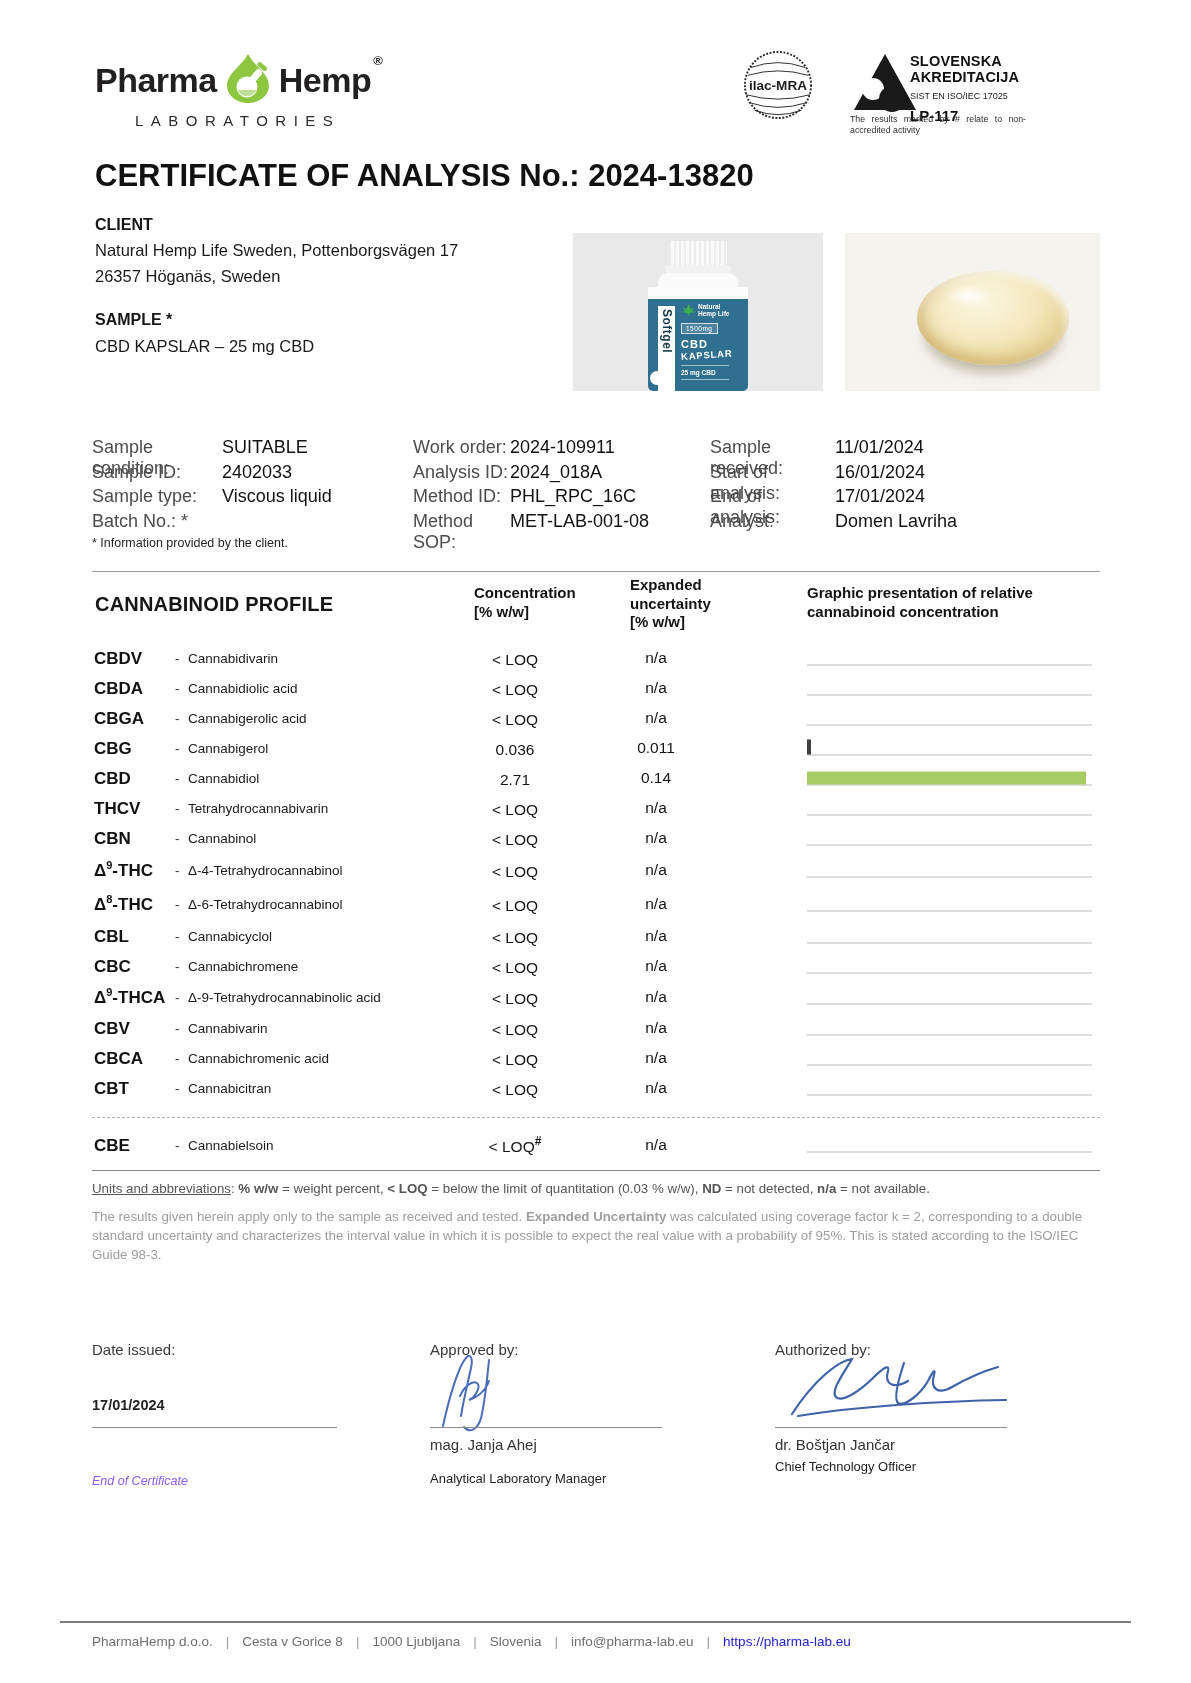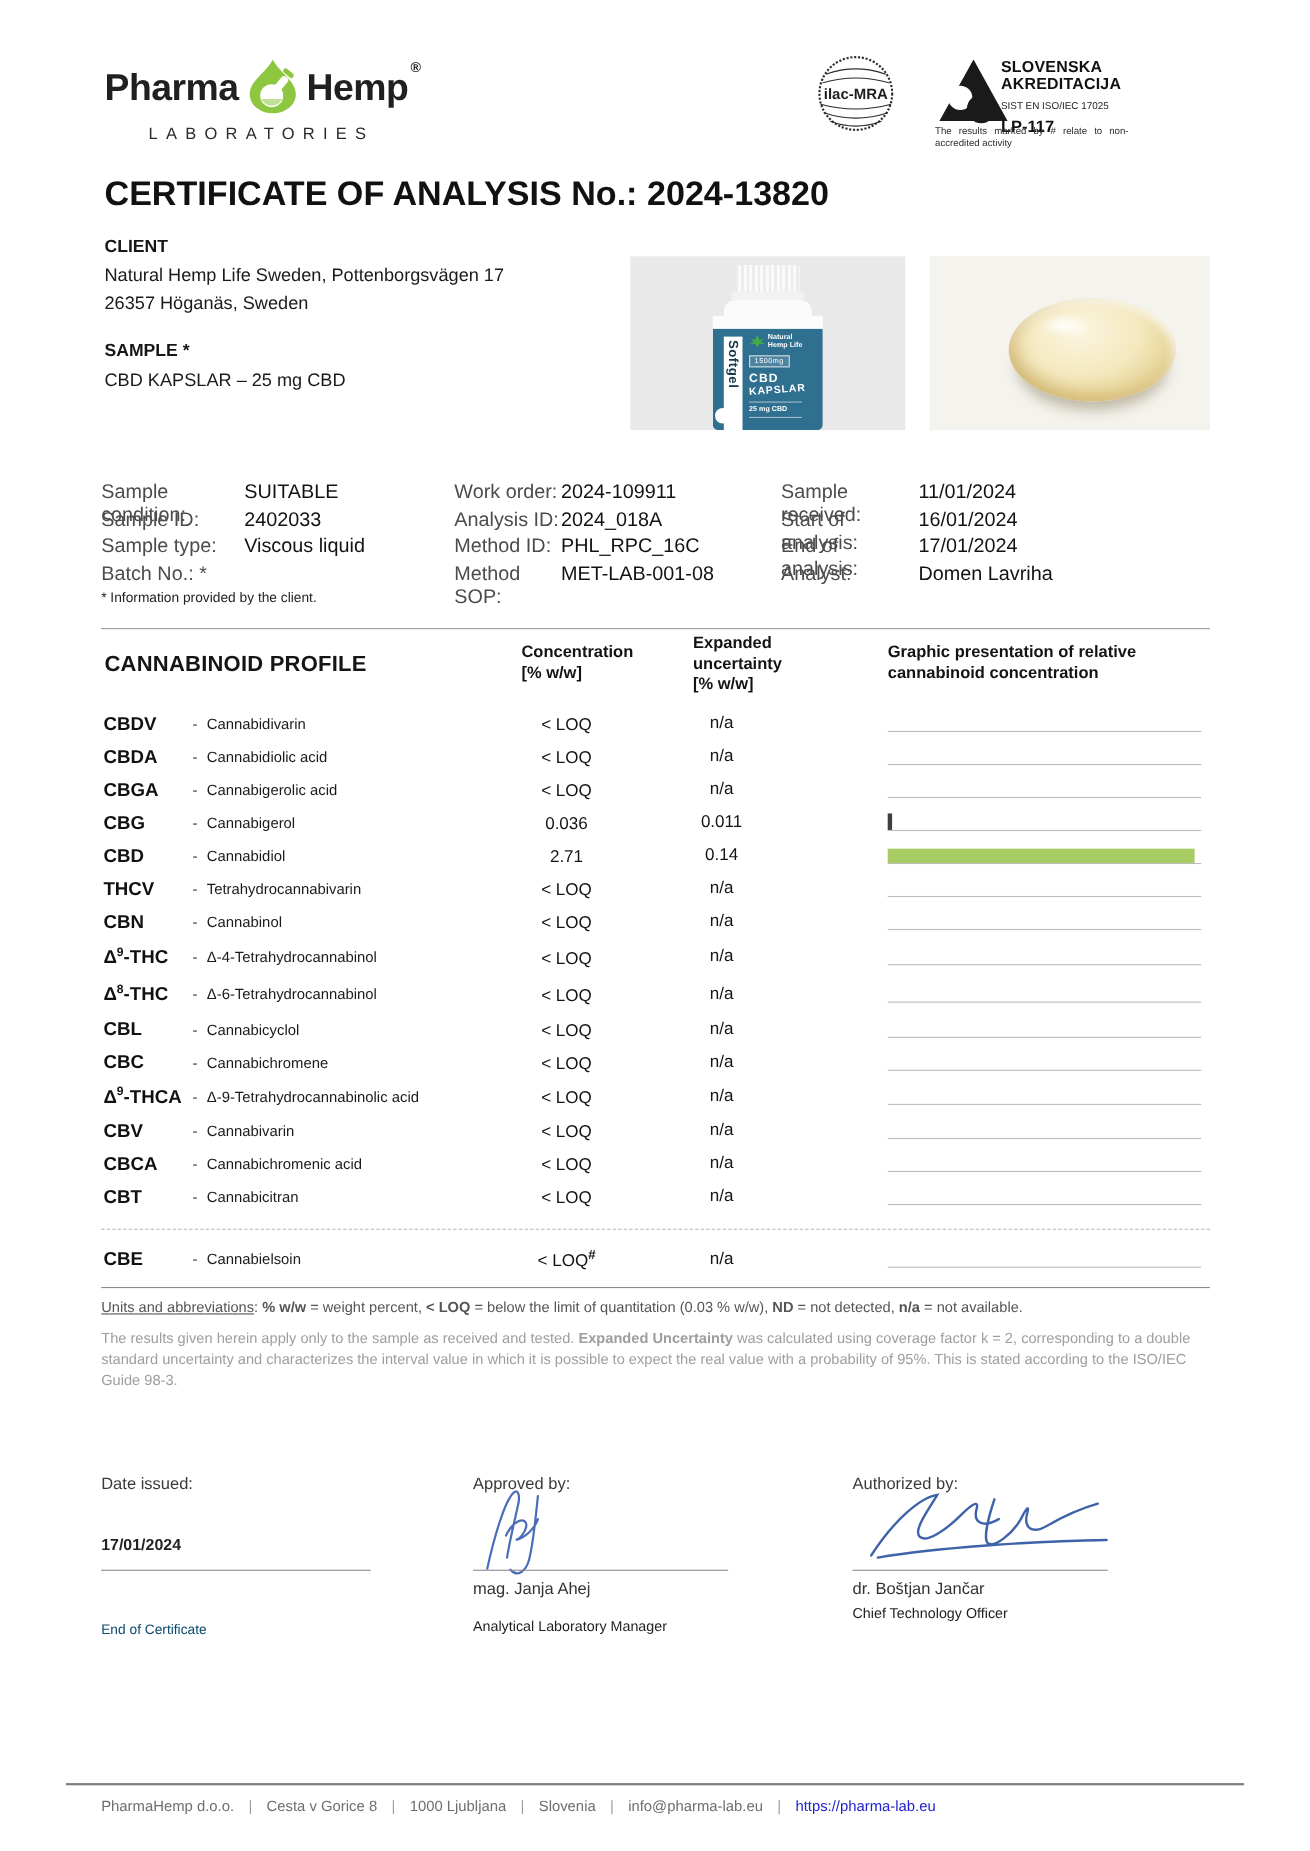--- a/index.html
+++ b/index.html
@@ -124,21 +124,21 @@
   #sl2{left:430px;width:232px;}
   #sl3{left:775px;width:232px;}
   #sig-appr{left:433px;top:1350px;}
   #sig-auth{left:786px;top:1352px;}
   .sig-name{font-size:15px;color:#333;top:1436px;}
   #appr-n{left:430px;}
   #auth-n{left:775px;}
   .sig-role{font-size:13px;color:#1f1f1f;top:1459px;}
   #appr-r{left:430px;margin-top:12px;}
   #auth-r{left:775px;}
-  #end-cert{left:92px;top:1474px;font-size:12.5px;color:#0c4a6e;}
+  #end-cert{left:92px;top:1474px;font-size:12.5px;color:#8b5cf6;font-style:italic;}
 
   
   #footer-rule{left:60px;top:1621px;width:1071px;border-top:2px solid #7d7d7d;}
   #footer{left:92px;top:1634px;font-size:13.5px;color:#6e6e6e;white-space:nowrap;}
   #footer .fsep{margin:0 13px;color:#9d9d9d;}
   #footer a{color:#2222cc;text-decoration:none;}
 </style>
 </head>
 <body>
 

